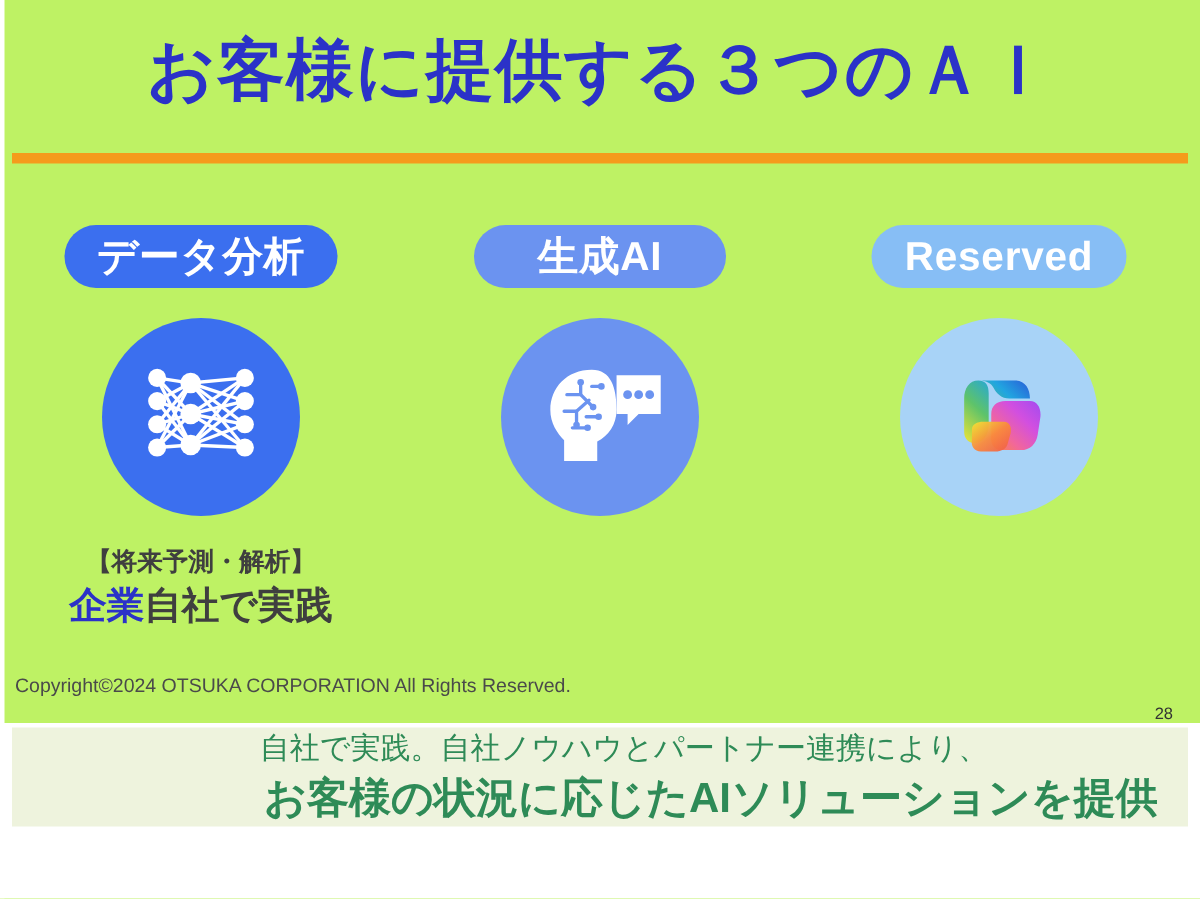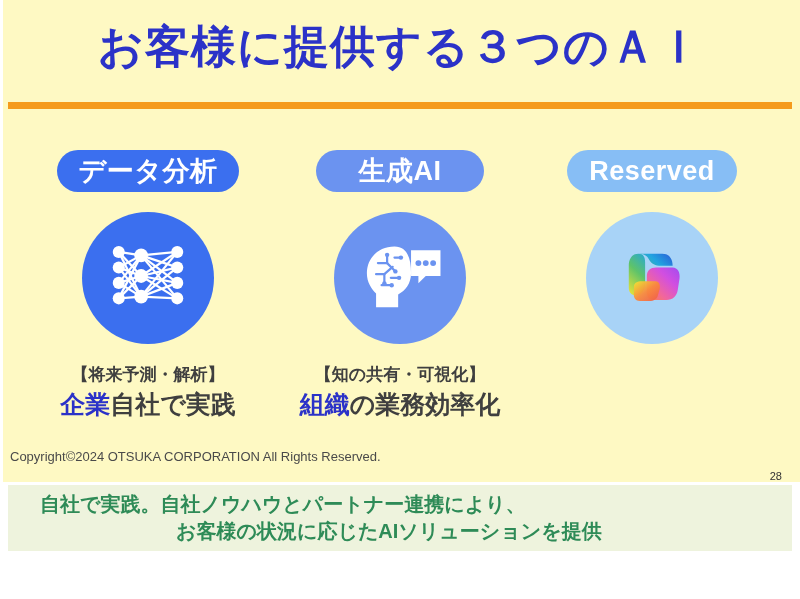--- a/index.html
+++ b/index.html
@@ -11,21 +11,21 @@
     height: 599px;
     background: #ffffff;
     font-family: "Liberation Sans", "DejaVu Sans", sans-serif;
     overflow: hidden;
     position: relative;
   }
   .slide {
     position: relative;
     width: 800px;
     height: 482px;
-    background: #fef9c3;
+    background: #bef264;
     box-sizing: border-box;
   }
 
   
   .title {
     position: absolute;
     left: 0;
     top: 22px;
     width: 800px;
     text-align: center;
@@ -49,21 +49,21 @@
 
   
   .columns {
     position: absolute;
     left: 8px;
     top: 150px;
     width: 784px;
     display: flex;
     flex-direction: row;
     align-items: flex-start;
-    justify-content: center;
+    justify-content: space-between;
   }
   .col {
     width: 252px;
     display: flex;
     flex-direction: column;
     align-items: center;
   }
 
   
   .pill {
@@ -134,28 +134,29 @@
     height: 66px;
     background: #eef3dd;
     box-sizing: border-box;
     display: flex;
     flex-direction: column;
     justify-content: center;
   }
   .banner-l1 {
     padding-left: 32px;
     font-size: 20px;
-    font-weight: 700;
+    font-weight: 400;
     color: #2e8b57;
     white-space: nowrap;
     line-height: 1.35;
+    text-align: center;
   }
   .banner-l2 {
     padding-left: 168px;
-    font-size: 20px;
+    font-size: 28px;
     font-weight: 700;
     color: #2e8b57;
     white-space: nowrap;
     line-height: 1.35;
   }
 
   
   .copyright {
     position: absolute;
     left: 10px;
@@ -274,24 +275,20 @@
                 <circle cx="51" cy="30" r="2.4"></circle>
             </g>
             <path d="M62 22 L94 22 L94 50 L78 50 L70 58 L70 50 L62 50 Z" fill="#ffffff"></path>
             <g fill="#6b93f0">
               <circle cx="70" cy="36" r="3.2"></circle>
                 <circle cx="78" cy="36" r="3.2"></circle>
                 <circle cx="86" cy="36" r="3.2"></circle>
             </g>
           </svg>
         </span>
-      </div>
-      <div class="caption">
-        <span class="cap-top">【知の共有・可視化】</span>
-        <span class="cap-bot"><span class="cap-hl">組織</span><span>の業務効率化</span></span>
       </div>
     </div>
 
     <div class="col">
       <div class="pill pill-3">
         <span>Reserved</span>
       </div>
       <div class="circle circle-3">
         <span>
           <svg width="86" height="86" viewBox="0 0 100 100" aria-hidden="true">

